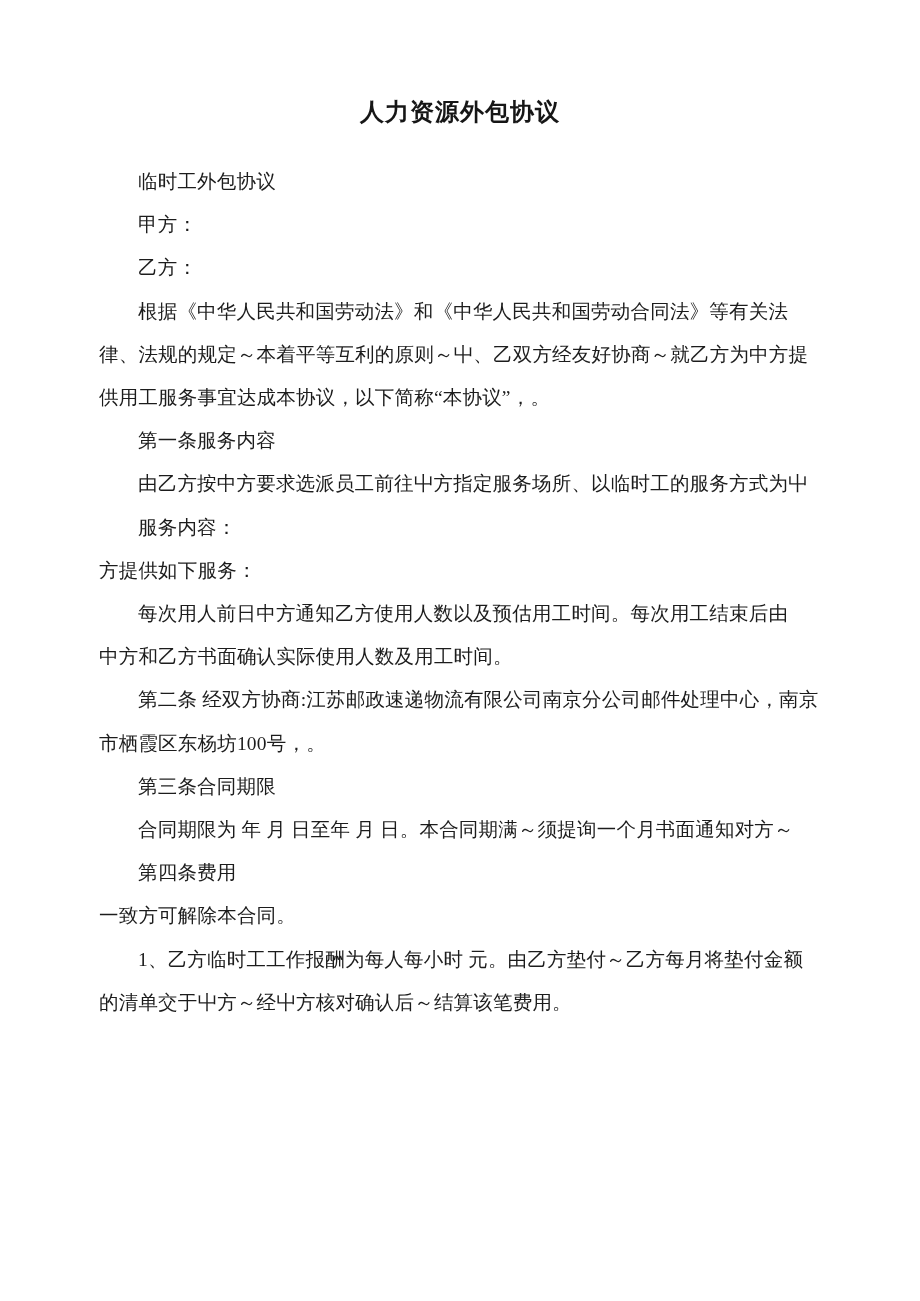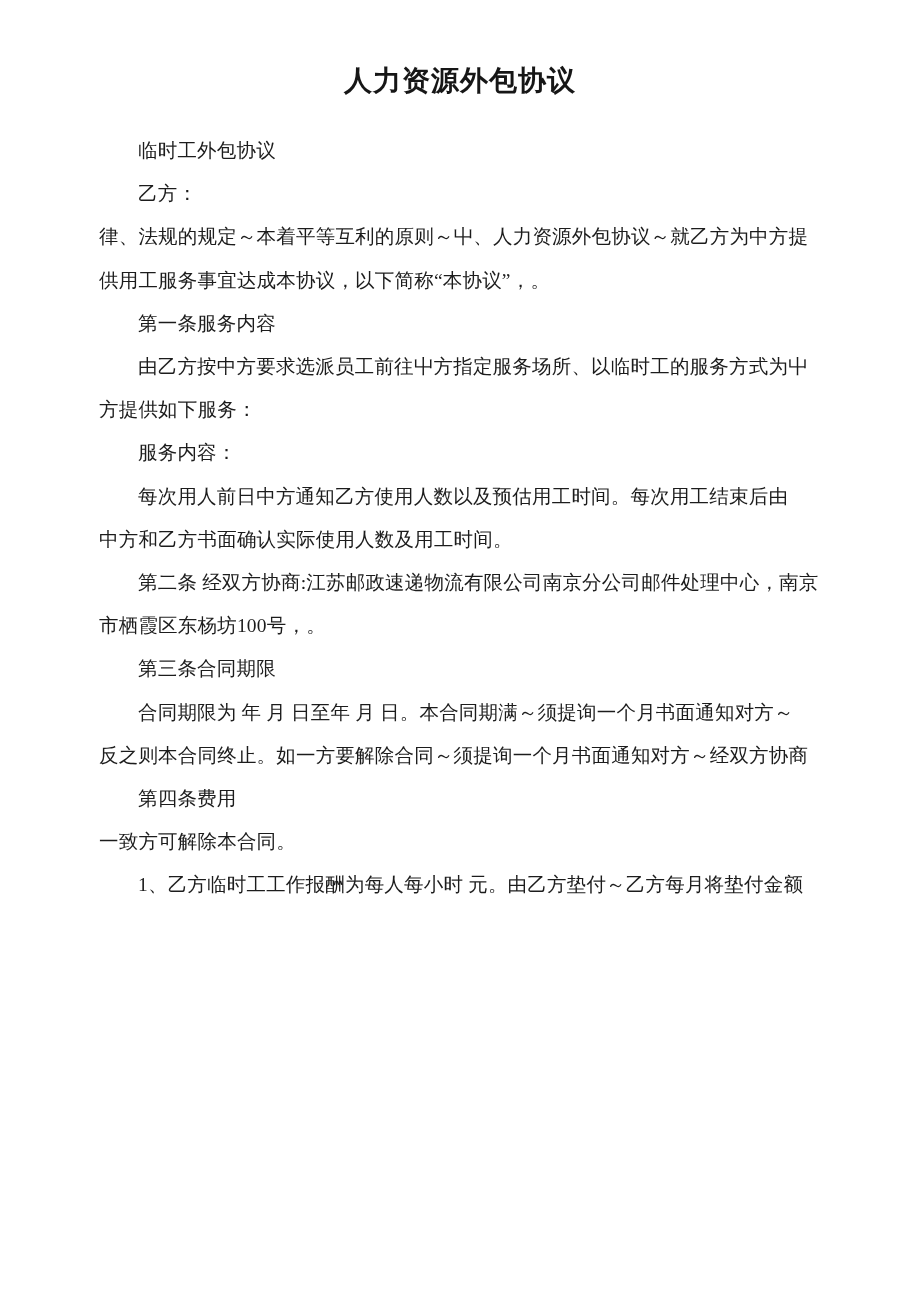--- a/index.html
+++ b/index.html
@@ -11,23 +11,23 @@
     position: relative;
     width: 920px;
     height: 1301px;
     background: #ffffff;
     overflow: hidden;
     font-family: "Liberation Serif", "DejaVu Serif", serif;
     color: #1c1c1c;
   }
   .doc-title {
     margin: 0;
-    padding-top: 63px;
+    padding-top: 94px;
     text-align: center;
-    font-size: 28px;
+    font-size: 24px;
     line-height: 36px;
     font-weight: bold;
     letter-spacing: 1px;
     color: #161616;
   }
   .doc-body {
     margin: 30px 60px 0 99px;
     font-size: 19.5px;
     line-height: 43.2px;
   }
@@ -40,31 +40,33 @@
   }
 </style>
 </head>
 <body>
 
 <div class="page">
   <h1 class="doc-title">人力资源外包协议</h1>
 
   <div class="doc-body">
       <div class="doc-line indent">临时工外包协议</div>
+      <div class="doc-line indent">甲方：</div>
       <div class="doc-line indent">乙方：</div>
-      <div class="doc-line">律、法规的规定～本着平等互利的原则～屮、人力资源外包协议～就乙方为中方提</div>
+      <div class="doc-line indent">根据《中华人民共和国劳动法》和《中华人民共和国劳动合同法》等有关法</div>
+      <div class="doc-line">律、法规的规定～本着平等互利的原则～屮、乙双方经友好协商～就乙方为中方提</div>
       <div class="doc-line">供用工服务事宜达成本协议，以下简称“本协议”，。</div>
       <div class="doc-line indent">第一条服务内容</div>
       <div class="doc-line indent">由乙方按中方要求选派员工前往屮方指定服务场所、以临时工的服务方式为屮</div>
+      <div class="doc-line indent">服务内容：</div>
       <div class="doc-line">方提供如下服务：</div>
-      <div class="doc-line indent">服务内容：</div>
       <div class="doc-line indent">每次用人前日中方通知乙方使用人数以及预估用工时间。每次用工结束后由</div>
       <div class="doc-line">中方和乙方书面确认实际使用人数及用工时间。</div>
       <div class="doc-line indent">第二条 经双方协商:江苏邮政速递物流有限公司南京分公司邮件处理中心，南京</div>
       <div class="doc-line">市栖霞区东杨坊100号，。</div>
       <div class="doc-line indent">第三条合同期限</div>
       <div class="doc-line indent">合同期限为 年 月 日至年 月 日。本合同期满～须提询一个月书面通知对方～</div>
-      <div class="doc-line">反之则本合同终止。如一方要解除合同～须提询一个月书面通知对方～经双方协商</div>
       <div class="doc-line indent">第四条费用</div>
       <div class="doc-line">一致方可解除本合同。</div>
       <div class="doc-line indent">1、乙方临时工工作报酬为每人每小时 元。由乙方垫付～乙方每月将垫付金额</div>
+      <div class="doc-line">的清单交于屮方～经屮方核对确认后～结算该笔费用。</div>
     </div>
 </div>
 
 </body></html>

